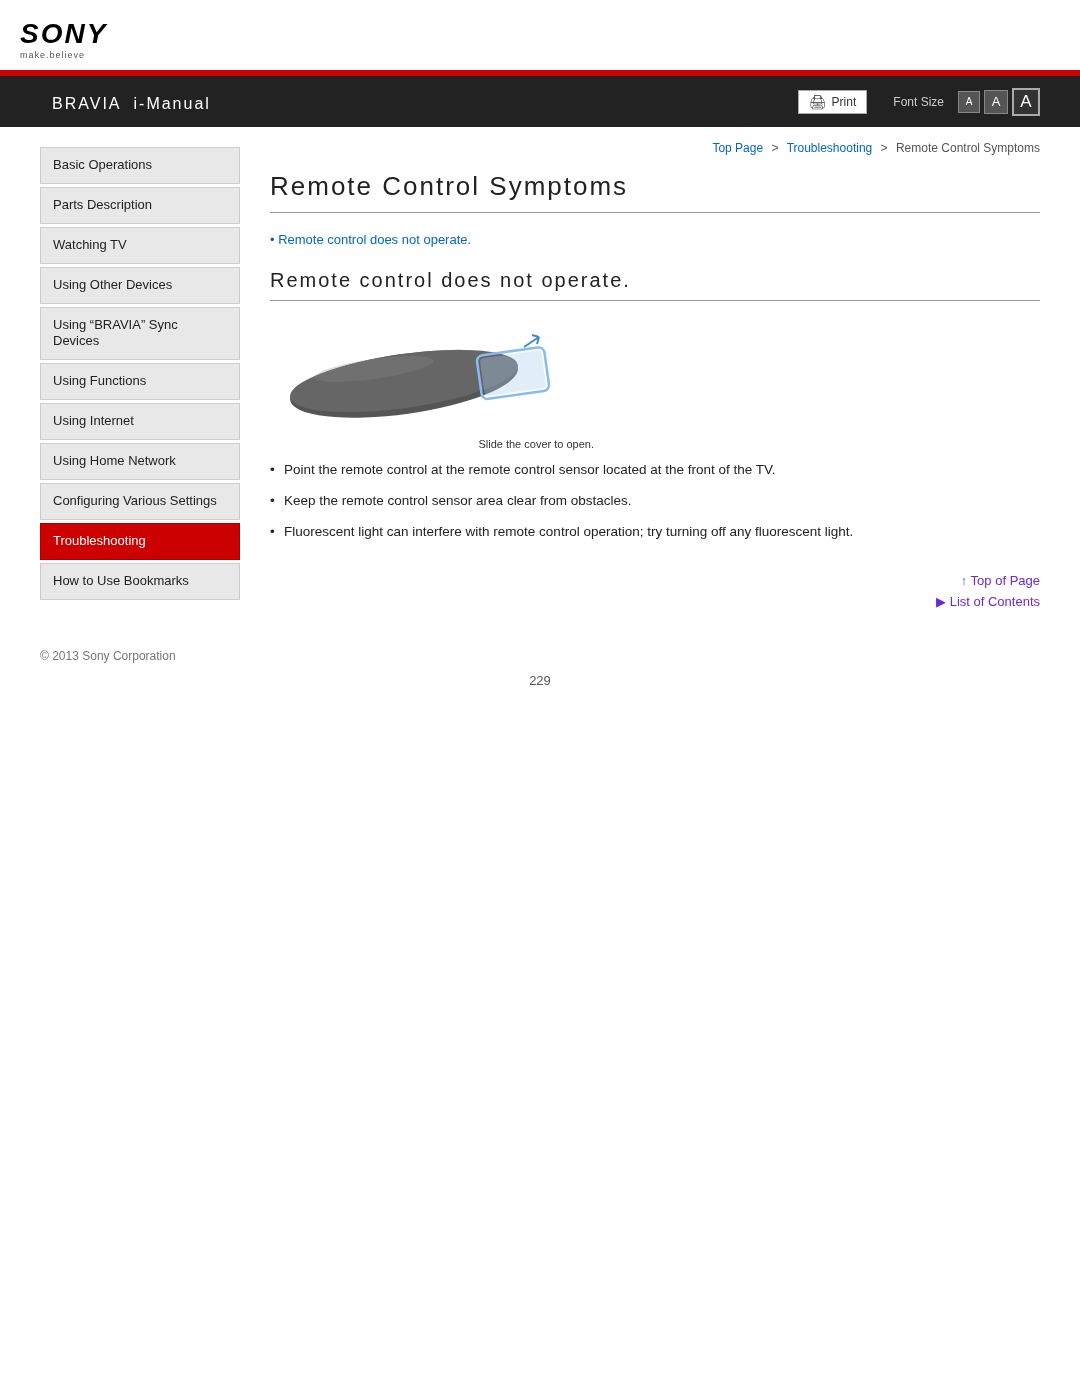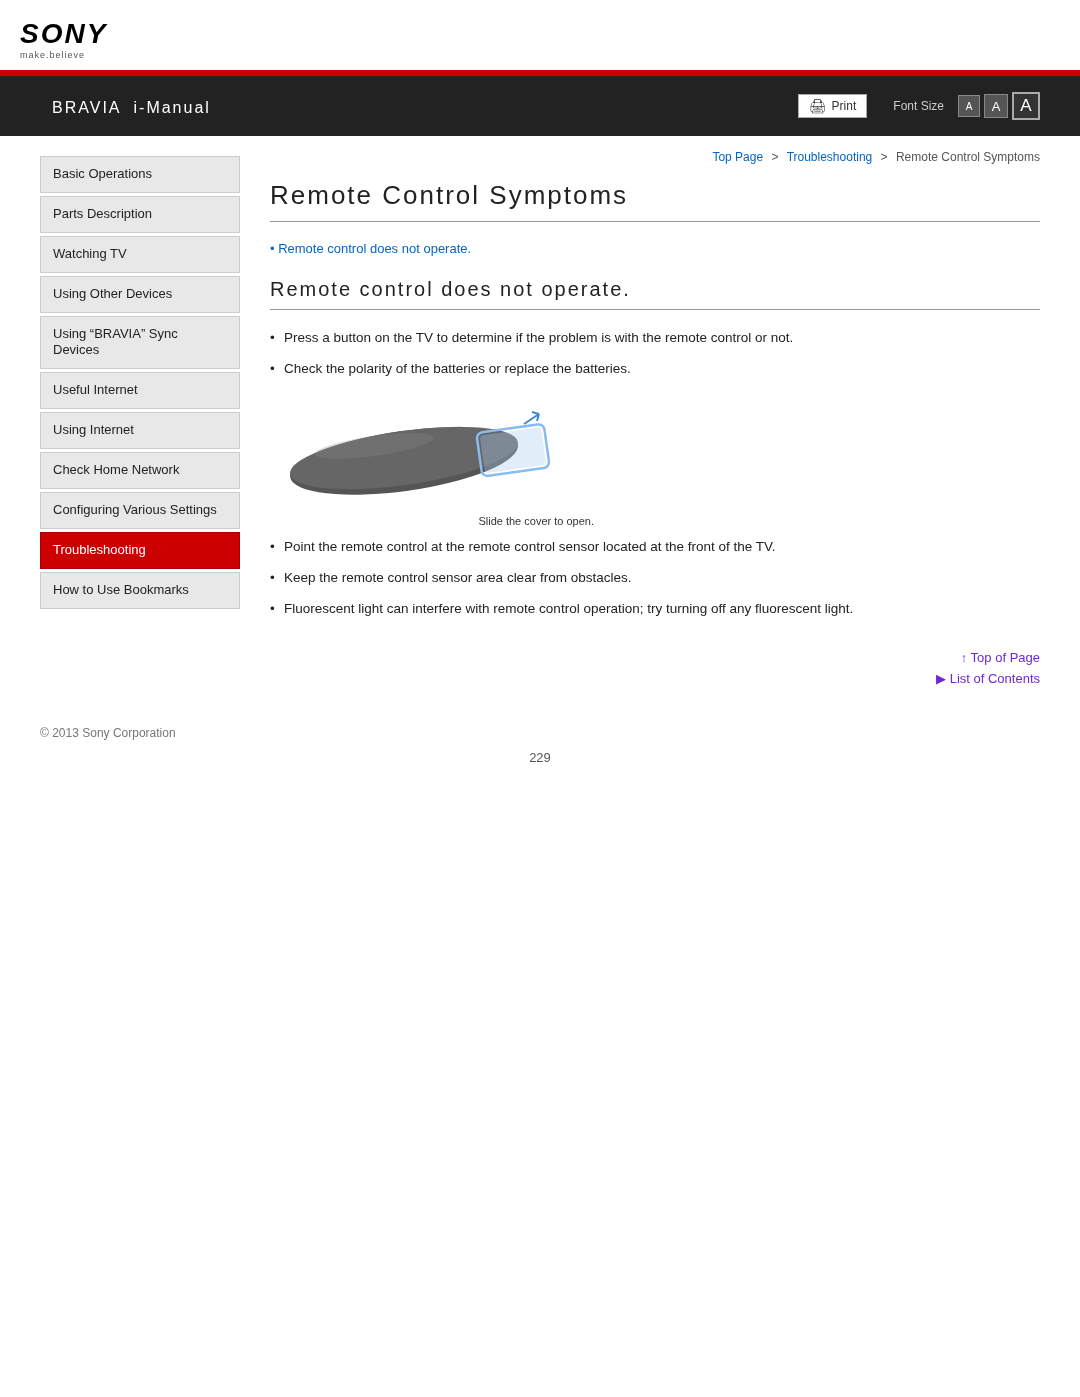--- a/index.html
+++ b/index.html
@@ -43,21 +43,21 @@
       height: 6px;
       width: 100%;
     }
 
     
     .nav-bar {
       background: #222;
       display: flex;
       align-items: center;
       padding: 3px 40px;
-      height: 60px;
+      height: 51px;
     }
     .bravia-title {
       color: #fff;
       font-size: 22px;
       font-weight: bold;
       letter-spacing: 4px;
       font-family: 'Times New Roman', serif;
     }
     .bravia-title span {
       color: #fff;
@@ -302,23 +302,23 @@
   </div>
 
   <div class="main-layout">
 
     <div class="sidebar">
       <div class="sidebar-item">Basic Operations</div>
       <div class="sidebar-item">Parts Description</div>
       <div class="sidebar-item">Watching TV</div>
       <div class="sidebar-item">Using Other Devices</div>
       <div class="sidebar-item">Using “BRAVIA” Sync Devices</div>
-      <div class="sidebar-item">Useful Internet</div>
+      <div class="sidebar-item">Using Functions</div>
       <div class="sidebar-item">Using Internet</div>
-      <div class="sidebar-item">Check Home Network</div>
+      <div class="sidebar-item">Using Home Network</div>
       <div class="sidebar-item">Configuring Various Settings</div>
       <div class="sidebar-item active">Troubleshooting</div>
       <div class="sidebar-item">How to Use Bookmarks</div>
     </div>
 
     <div class="content">
 
       
       <div class="breadcrumb">
         <a class="bc-link">Top Page</a>
@@ -331,24 +331,20 @@
       
       <h1 class="page-title">Remote Control Symptoms</h1>
 
       
       <a class="toc-link">Remote control does not operate.</a>
 
       
       <h2 class="section-heading">Remote control does not operate.</h2>
 
       
-      <ul class="bullet-list">
-        <li>Press a button on the TV to determine if the problem is with the remote control or not.</li>
-        <li>Check the polarity of the batteries or replace the batteries.</li>
-      </ul>
 
       
       <div class="remote-image-area">
         <div class="remote-svg-container" style="position:relative;">
           <svg width="300" height="110" viewBox="0 0 300 110">
 
             <ellipse cx="120" cy="65" rx="115" ry="30" fill="#555" transform="rotate(-8, 120, 65)"></ellipse>
             <ellipse cx="120" cy="62" rx="115" ry="27" fill="#666" transform="rotate(-8, 120, 62)"></ellipse>
 
             <ellipse cx="90" cy="50" rx="60" ry="10" fill="#888" opacity="0.3" transform="rotate(-8, 90, 50)"></ellipse>

